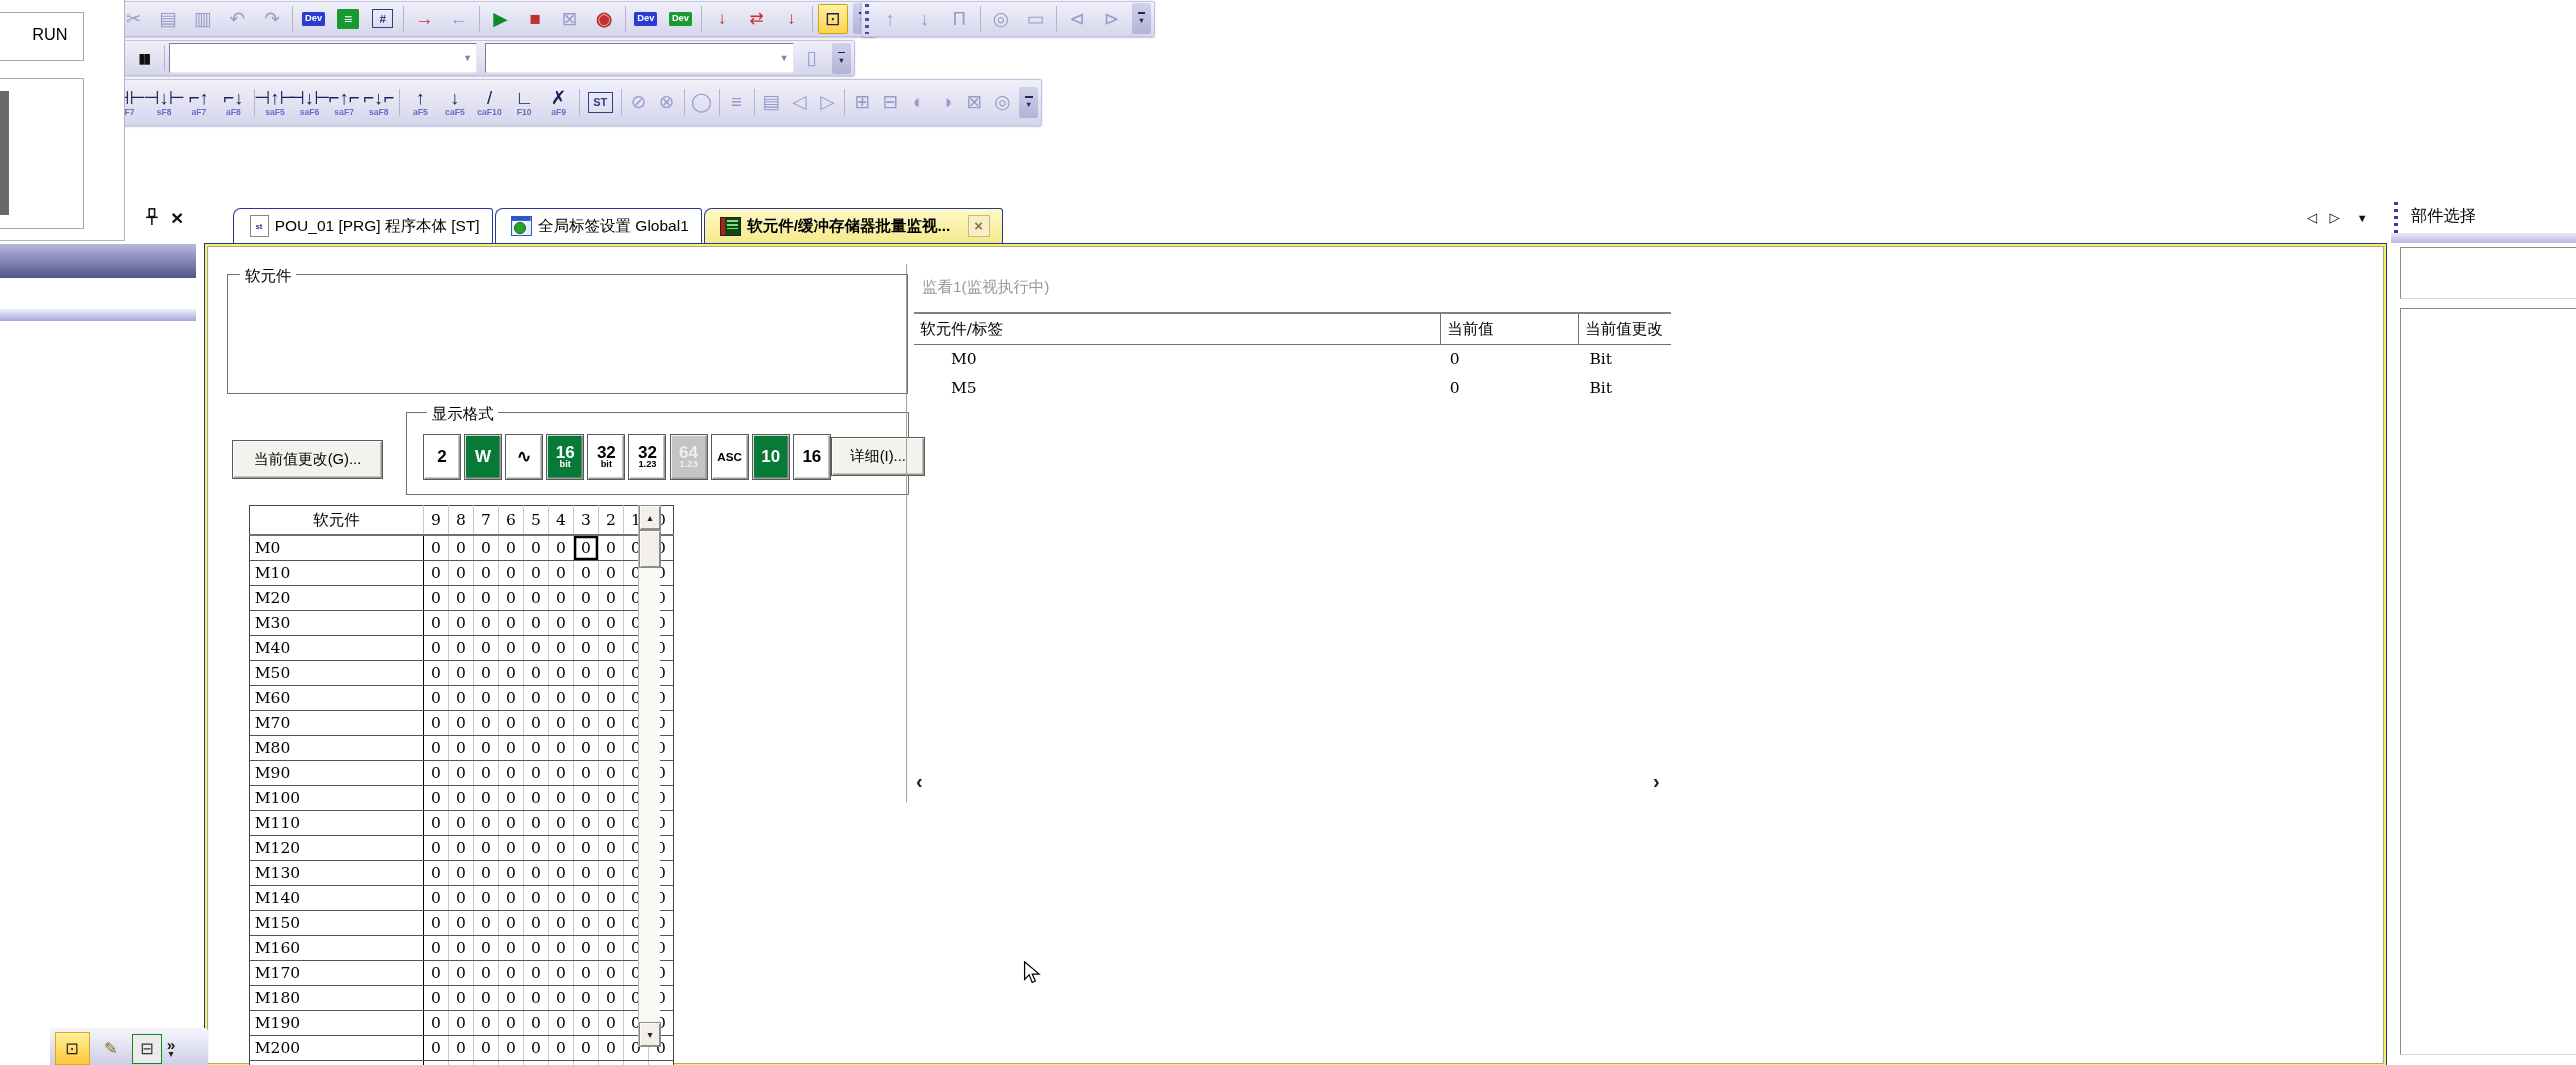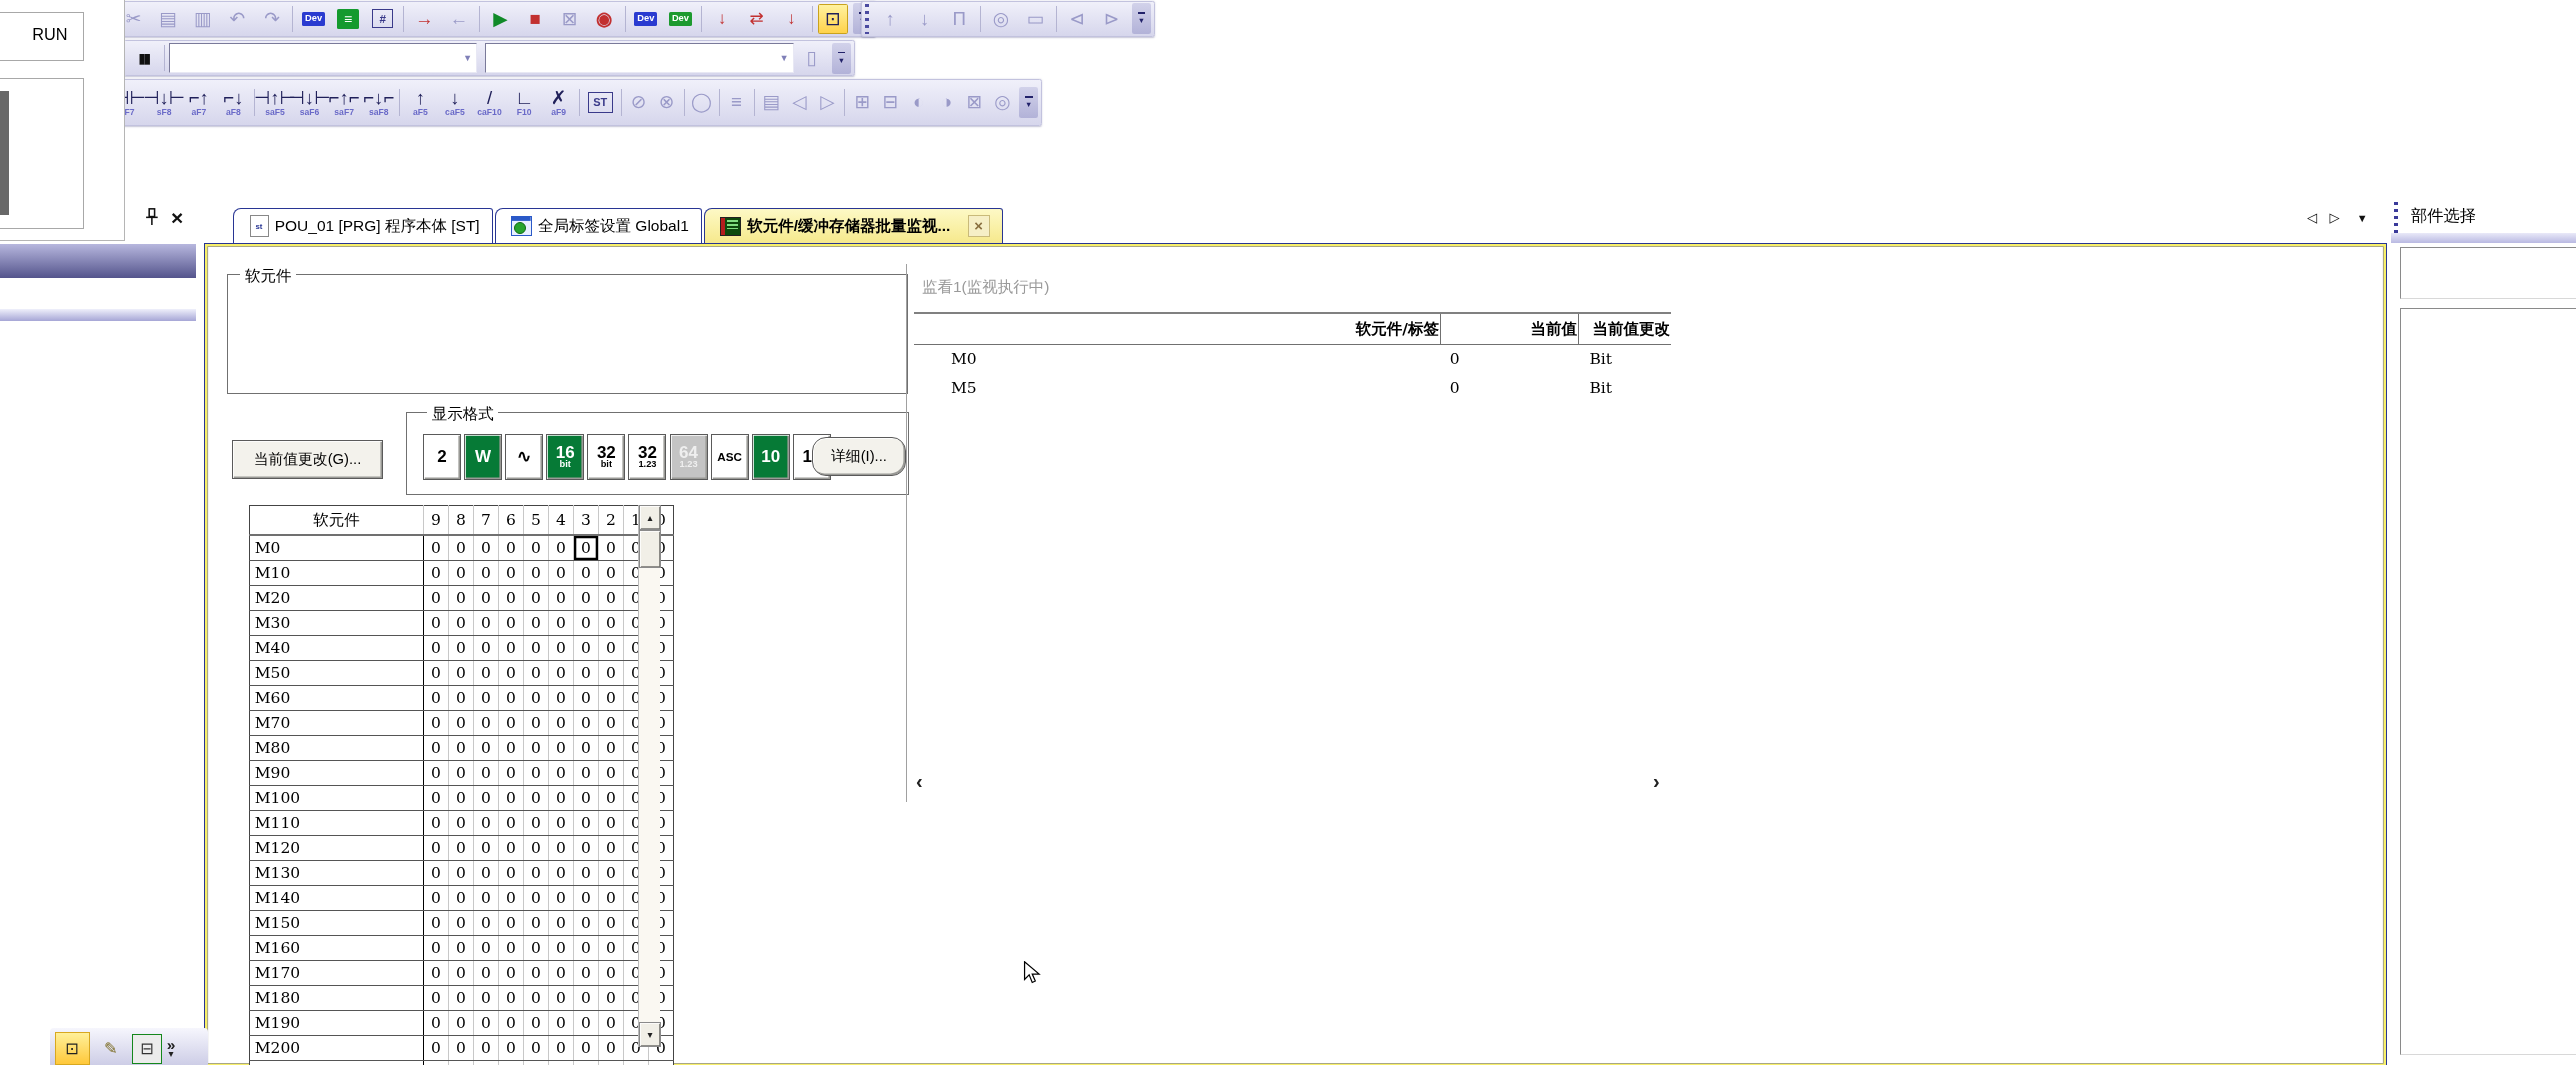--- a/index.html
+++ b/index.html
@@ -111,21 +111,21 @@
   .sbtn{position:absolute;left:0;width:20px;height:23px;background:#f1efe7;border:0.8px solid #8a8a8a;
         box-shadow:inset 0.8px 0.8px 0 #fff,inset -0.8px -0.8px 0 #70706c;
         display:flex;align-items:center;justify-content:center;font-size:8.6px;color:#202020;}
   .sthumb{position:absolute;left:0;top:25px;width:20px;height:36px;background:#f1efe7;border:0.8px solid #8a8a8a;
         box-shadow:inset 0.8px 0.8px 0 #fff,inset -0.8px -0.8px 0 #70706c;}
   
   .wtitle{position:absolute;left:922px;top:277px;font-size:15.5px;color:#9a9a9a;z-index:7;}
   .wtable{position:absolute;left:914px;top:312px;width:757px;z-index:7;
           font-family:"DejaVu Serif",serif;font-size:15.5px;}
   .wtable .tophdr{border-top:2.3px solid #808080;}
-  .wtable th{font-weight:bold;text-align:right;height:28px;border-bottom:1.6px solid #707070;
+  .wtable th{font-weight:normal;text-align:left;height:28px;border-bottom:1.6px solid #707070;
              border-top:2.3px solid #808080;padding-left:6.2px;}
   .wtable th+th{border-left:0.8px solid #707070;}
   .wtable td{height:26.4px;}
   .wscroll{position:absolute;top:770px;font-size:20px;font-weight:bold;color:#222;z-index:7;}
   
   .ppanel-title{left:2411px;top:205px;font-size:16.3px;z-index:30;}
   .pgrip{left:2394px;top:202px;width:3.9px;height:36px;z-index:30;
          background:repeating-linear-gradient(#3a3a9a 0 3.1px,transparent 3.1px 7px);}
   .pstrip{left:2391px;top:233px;width:185px;height:10px;background:linear-gradient(#e9e9f8,#b9b9e2);z-index:30;}
   .sunk{position:absolute;background:#fff;border:1.6px solid;border-color:#8a8a8a #d8d8d8 #d8d8d8 #8a8a8a;z-index:30;}
@@ -465,21 +465,21 @@
     <div class="fbtn plain" style="font-size: 11.7px;">
       <span>ASC</span>
     </div>
     <div class="fbtn green">
       <span>10</span>
     </div>
     <div class="fbtn plain">
       <span>16</span>
     </div>
   </div>
-<div class="pbtn" style="left:812px;top:437px;width:92px;height:37px;border-radius:14px;">详细(I)...</div>
+<div class="pbtn" style="left:831px;top:437px;width:92px;height:37px;">详细(I)...</div>
 
 <div class="bitgrid">
     <table id="bitgrid-table">
       <tbody>
         <tr>
           <th class="dev">软元件</th>
           <th class="b">9</th>
           <th class="b">8</th>
           <th class="b">7</th>
           <th class="b">6</th>

